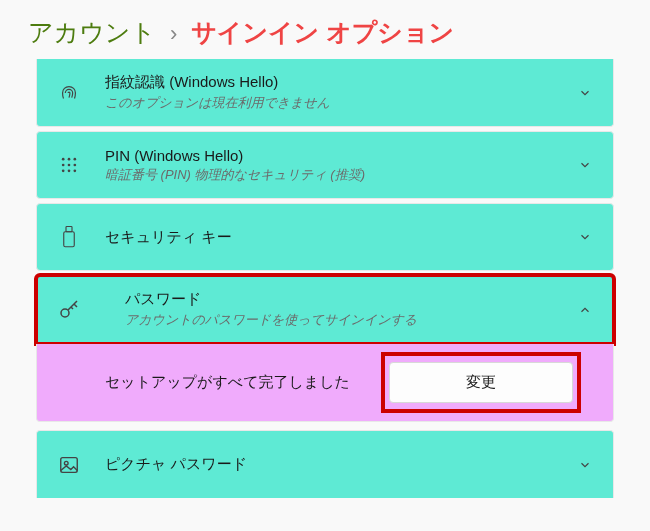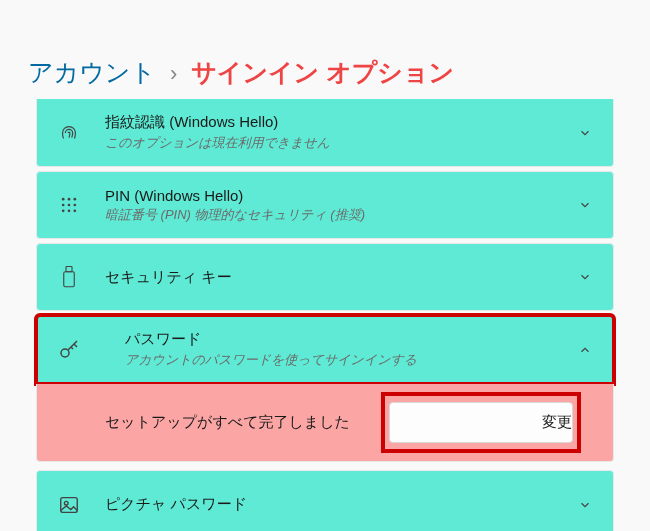--- a/index.html
+++ b/index.html
@@ -12,23 +12,22 @@
     color: #1a1a1a;
   }
   .breadcrumb {
     padding: 16px 28px 18px 28px;
     font-size: 25px;
     display: flex;
     align-items: baseline;
     gap: 14px;
   }
   .breadcrumb-parent {
-    color: #0369a1;
+    color: #4d7c0f;
     font-weight: 500;
-    margin-top: 40px;
   }
   .breadcrumb-sep {
     color: #888;
     font-size: 22px;
   }
   .breadcrumb-current {
     color: #ef4444;
     font-weight: 600;
   }
   .options {
@@ -80,21 +79,21 @@
     align-items: center;
     color: #555;
     flex-shrink: 0;
   }
   .highlight-red {
     outline: 4px solid #cc0000;
     outline-offset: -2px;
     gap: 20px;
   }
   .expanded-panel {
-    background: #fca5a5;
+    background: #f0abfc;
     border: 1px solid #e8e8e8;
     border-top: none;
     border-radius: 0 0 4px 4px;
     display: flex;
     align-items: center;
     padding: 18px 40px 18px 18px;
     min-height: 72px;
     margin-top: -4px;
     position: relative;
   }
@@ -105,21 +104,21 @@
     flex: 1;
   }
   .change-button {
     background: #fdfdfd;
     border: 1px solid #d8d8d8;
     border-radius: 4px;
     padding: 10px 0;
     font-size: 15px;
     cursor: pointer;
     width: 184px;
-    text-align: right;
+    text-align: center;
     font-family: inherit;
     color: #1a1a1a;
   }
   .change-wrap {
     position: relative;
     display: inline-block;
   }
   .change-wrap.highlight-red-box::after {
     content: "";
     position: absolute;

